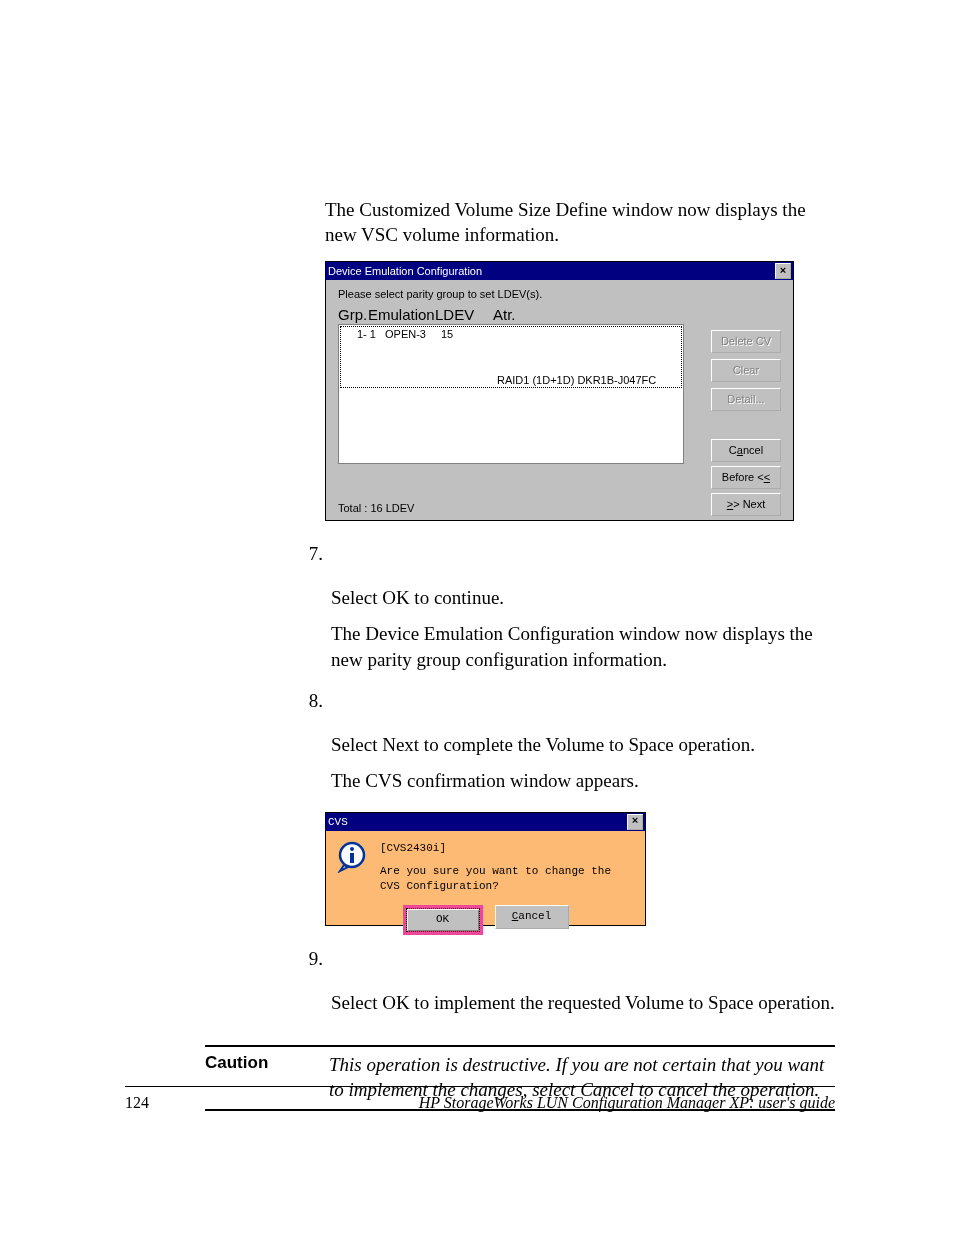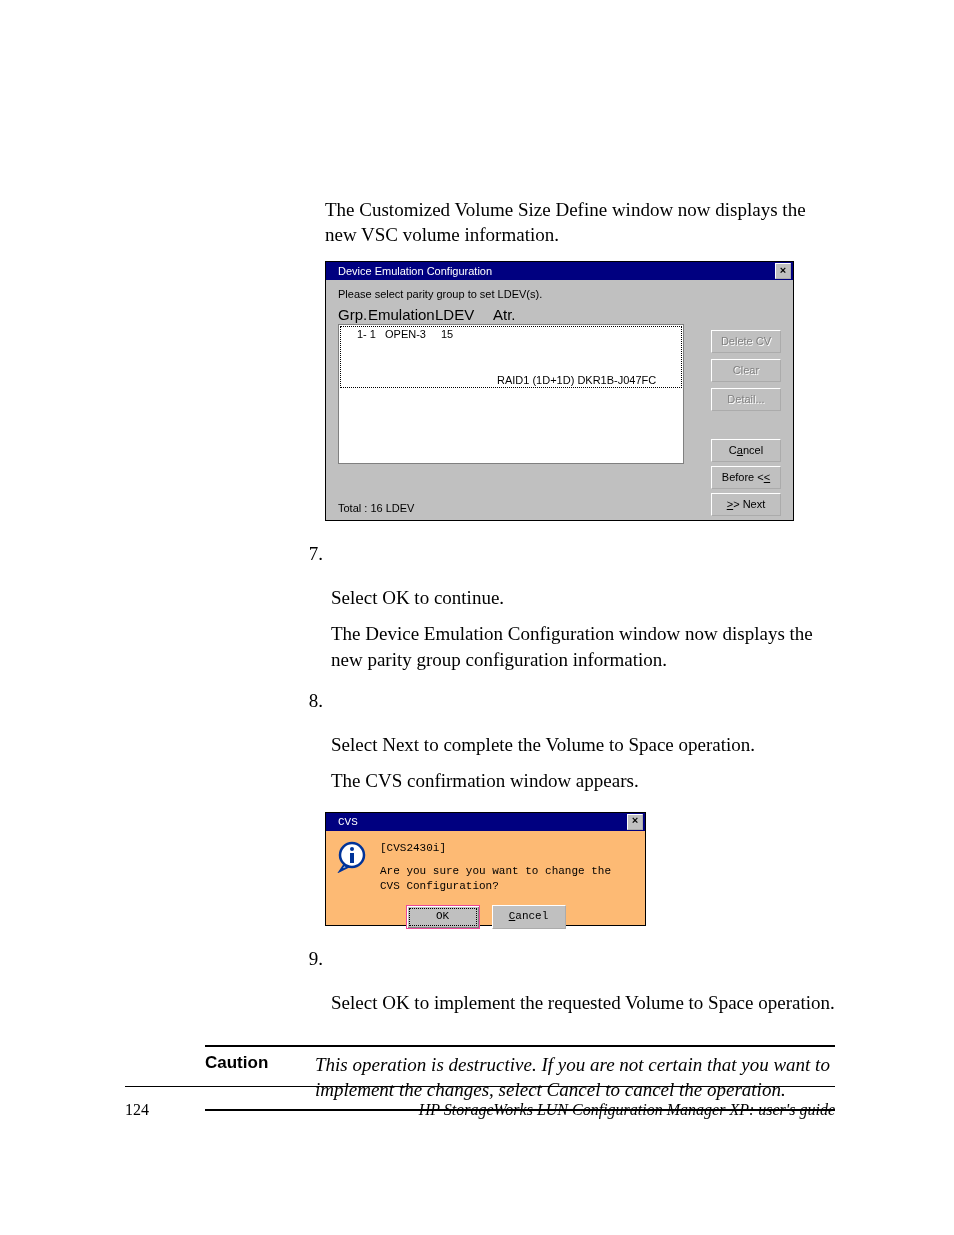--- a/index.html
+++ b/index.html
@@ -59,28 +59,29 @@
     font-family: Arial, Helvetica, sans-serif;
     font-weight: bold;
     font-size: 17px;
     width: 110px;
     flex-shrink: 0;
   }
   .caution-text {
     font-style: italic;
     font-size: 19px;
     line-height: 1.3;
+    margin-left: 14px;
   }
   .footer {
     position: absolute;
     left: 125px;
     top: 1086px;
     width: 710px;
     border-top: 1px solid #000;
-    padding-top: 14px;
+    padding-top: 7px;
     display: flex;
     justify-content: space-between;
     font-size: 16px;
   }
   .footer-right { font-style: italic; }
 
   
   .win1 {
     position: relative;
     width: 467px;
@@ -91,21 +92,21 @@
     background: #c0c0c0;
     font-family: "MS Sans Serif", Tahoma, Arial, sans-serif;
     font-size: 11px;
     color: #000;
   }
   .titlebar {
     background: #000080;
     color: #fff;
     height: 18px;
     line-height: 18px;
-    padding-left: 12px;
+    padding-left: 2px;
     display: flex;
     justify-content: space-between;
     align-items: center;
     font-size: 11px;
   }
   .closebtn {
     width: 14px; height: 14px;
     background: #c0c0c0;
     border: 1px outset #fff;
     text-align: center;
@@ -197,21 +198,21 @@
   }
   .win2-btn {
     width: 72px; height: 22px;
     border: 1px outset #fff;
     background: #c0c0c0;
     text-align: center;
     line-height: 20px;
     font-size: 11px;
   }
   .win2-btn.focus {
-    border: 1px solid #ec4899;
+    border: 4px solid #ec4899;
     outline: 1px dotted #000;
     outline-offset: -4px;
     box-shadow: inset 1px 1px 0 #fff, inset -1px -1px 0 #808080;
   }
 </style>
 </head>
 <body>
 
 <div class="content">
 

